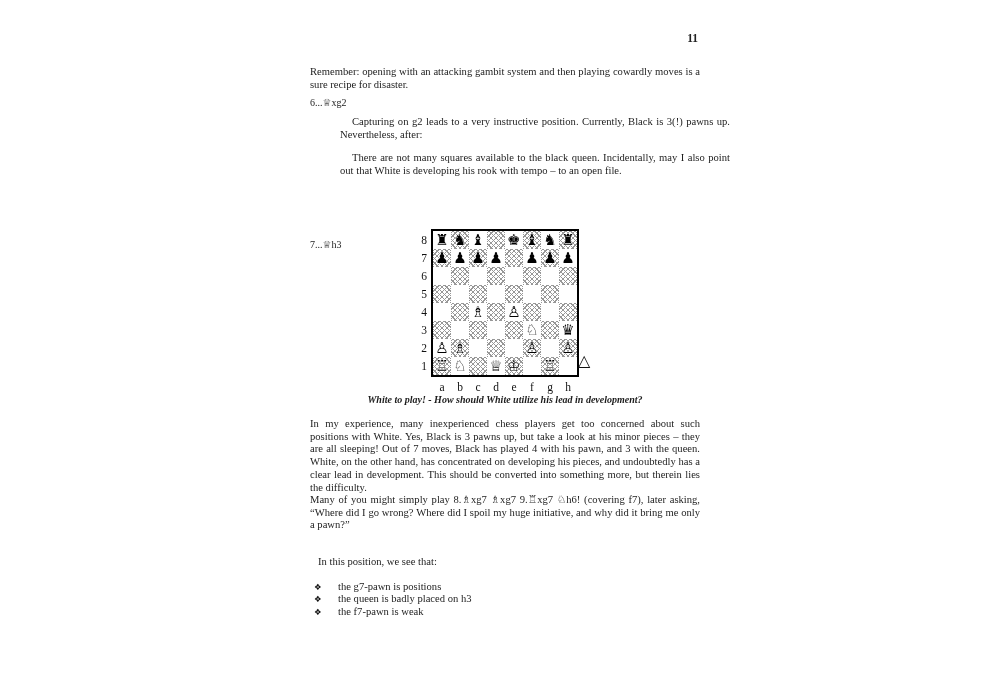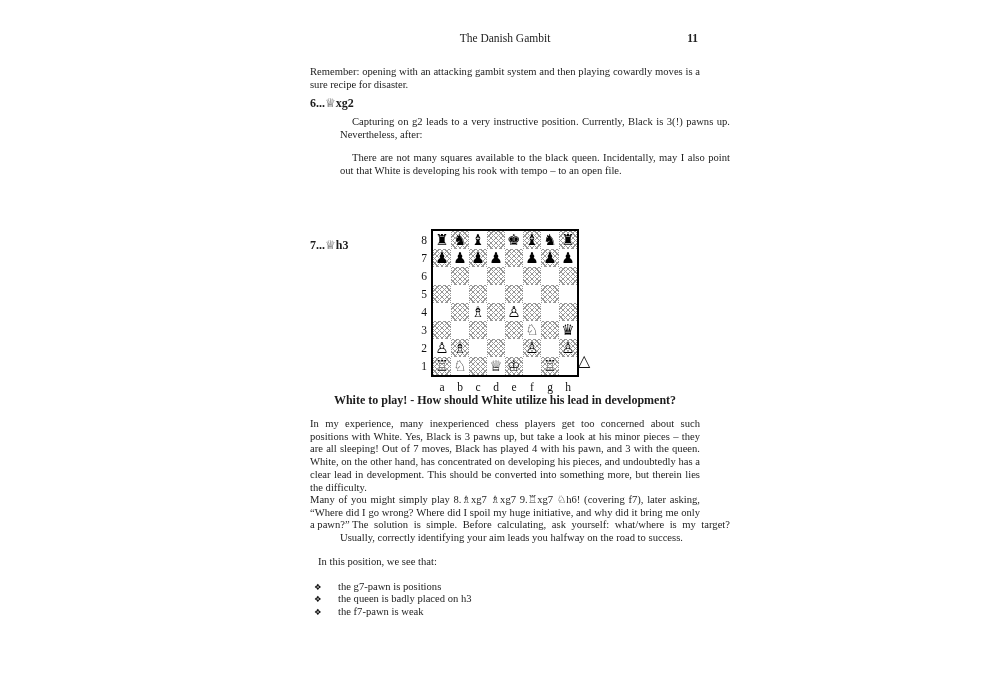--- a/index.html
+++ b/index.html
@@ -19,25 +19,25 @@
   .header-title { text-align: center; width: 100%; }
   .header-page-number { position: absolute; right: 2px; top: 0; font-weight: bold; }
 
   
   .tblock {
     position: absolute; left: 310px; width: 390px;
     font-size: 10.6px; line-height: 12.7px; color: #1c1c1c;
   }
   .just { text-align: justify; text-justify: inter-word; }
   .indent { text-indent: 12px; margin-left: 30px; }
-  .move-heading { font-weight: bold; font-size: 12px; }
+  .move-heading { font-weight: normal; font-size: 10px; }
   .chessfig { font-family: "Liberation Serif", "DejaVu Sans", serif; }
 
   .caption {
-    font-weight: bold; text-align: center; font-size: 12px;
+    font-weight: bold; font-style: italic; text-align: center; font-size: 10px;
   }
 
   .intro-line { padding-left: 8px; }
 
   
   .bullet-list { list-style: none; }
   .bullet-list li { display: flex; align-items: baseline; line-height: 12.4px; }
   .bullet-glyph {
     width: 15px; flex: 0 0 15px; margin-left: 4px; margin-right: 9px;
     font-family: "DejaVu Sans", sans-serif; font-size: 8.5px; color: #111;
@@ -92,21 +92,20 @@
     font-family: "DejaVu Sans", sans-serif; font-size: 16px; color: #111;
     text-shadow: none;
   }
 </style>
 </head>
 <body>
 
 <div class="page">
 
   <div class="page-header">
-    <div class="header-title">The Danish Gambit</div>
     <div class="header-page-number">11</div>
   </div>
 
   <p class="tblock just" style="top:66px;">Remember: opening with an attacking gambit system and then playing cowardly moves is a sure recipe for disaster.</p>
 
   <h3 class="tblock move-heading chessfig" style="top:97px;">6...♕xg2</h3>
 
   <p class="tblock just indent" style="top:116px;">Capturing on g2 leads to a very instructive position. Currently, Black is 3(!) pawns up. Nevertheless, after:</p>
 
 
@@ -203,21 +202,20 @@
       </div>
     <div class="to-move-triangle">△</div>
   </figure>
 
   <p class="tblock caption" style="top:394px;">White to play! - How should White utilize his lead in development?</p>
 
   <p class="tblock just" style="top:418px;">In my experience, many inexperienced chess players get too concerned about such positions with White. Yes, Black is 3 pawns up, but take a look at his minor pieces – they are all sleeping! Out of 7 moves, Black has played 4 with his pawn, and 3 with the queen. White, on the other hand, has concentrated on developing his pieces, and undoubtedly has a clear lead in development. This should be converted into something more, but therein lies the difficulty.</p>
 
   <p class="tblock just" style="top:494px;">Many of you might simply play 8.♗xg7 ♗xg7 9.♖xg7 ♘h6! (covering f7), later asking, “Where did I go wrong? Where did I spoil my huge initiative, and why did it bring me only a pawn?”</p>
 
-  <p class="tblock just indent" style="top:519px;">The solution is simple. Before calculating, ask yourself: what/where is my target? Usually, correctly identifying your aim leads you halfway on the road to success.</p>
 
   <p class="tblock intro-line" style="top:556px;">In this position, we see that:</p>
 
   <ul class="tblock bullet-list" style="top:581px;">
     <li>
       <span class="bullet-glyph">❖</span>
       <span>the g7-pawn is positions</span>
     </li>
     <li>
       <span class="bullet-glyph">❖</span>

